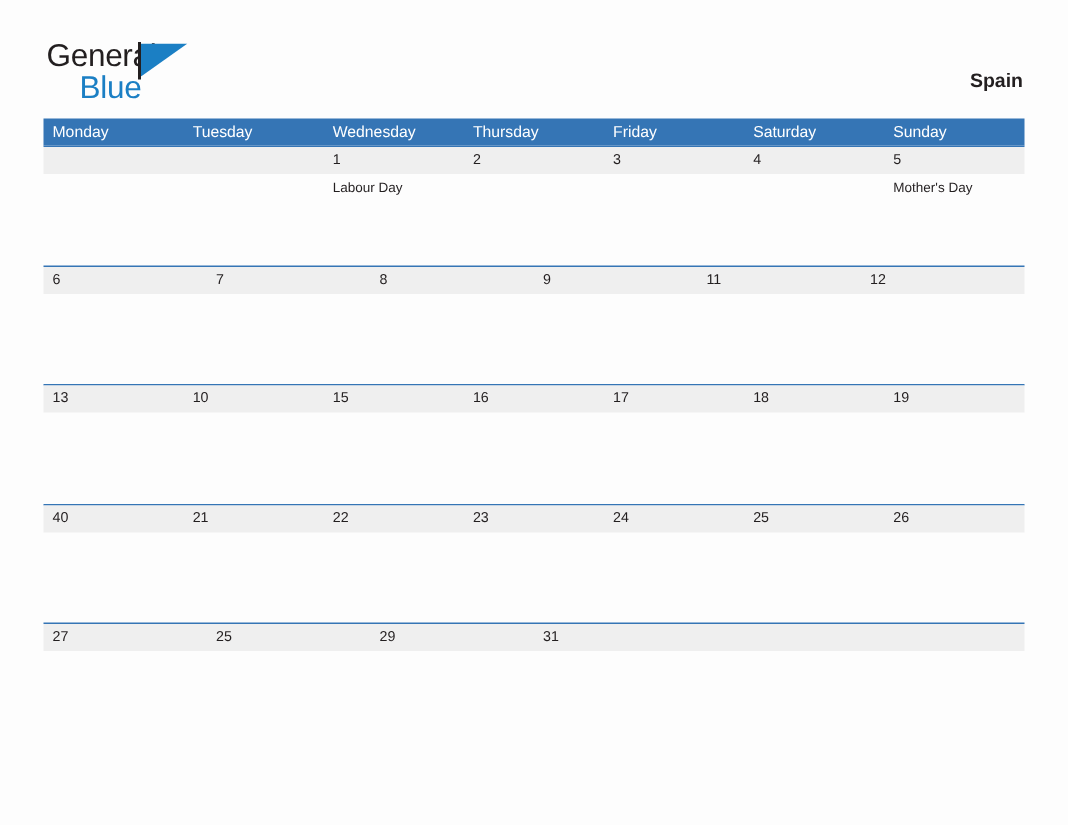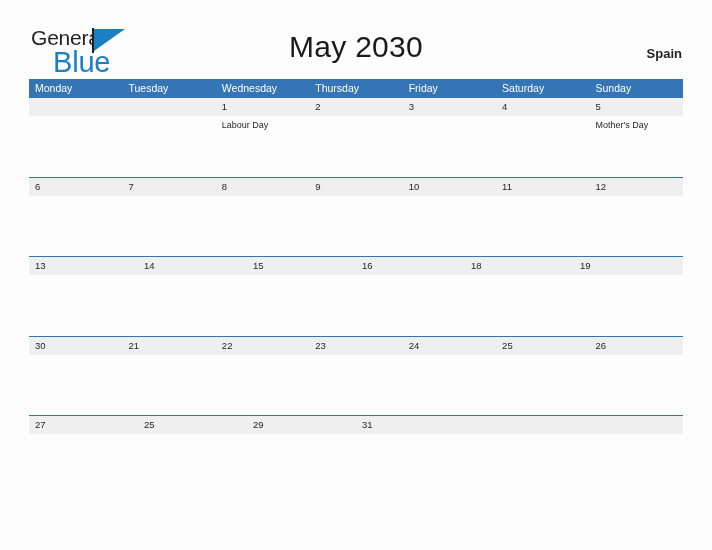--- a/index.html
+++ b/index.html
@@ -36,21 +36,21 @@
   .logo-general {
     font-size: 21px;
     color: #231f20;
     letter-spacing: -0.2px;
     display: block;
     position: absolute;
     left: 0;
     top: 0;
   }
   .logo-blue {
-    font-size: 29px;
+    font-size: 21px;
     color: #1b7fc4;
     letter-spacing: -0.2px;
     display: block;
     position: absolute;
     left: 22px;
     top: 21px;
   }
   .logo-flag {
     position: absolute;
     left: 63px;
@@ -163,21 +163,20 @@
 
   <div class="logo">
     <span class="logo-general">General</span>
     <span class="logo-bar"></span>
     <svg class="logo-flag" viewBox="0 0 31 22">
       <polygon points="0,0 31,0 0,22" fill="#1b7fc4"></polygon>
     </svg>
     <span class="logo-blue">Blue</span>
   </div>
 
-  <h1 class="cal-title">May 2030</h1>
 
   <div class="cal-country">Spain</div>
 </div>
 
 <div class="calendar">
 
   <div class="weekday-row">
     <div class="weekday-cell">Monday</div>
     <div class="weekday-cell">Tuesday</div>
     <div class="weekday-cell">Wednesday</div>
@@ -221,21 +220,20 @@
         </div>
     </div>
   </div>
 
   <div class="week-row">
     <div class="date-band">
       <div class="day-cell">6</div>
       <div class="day-cell">7</div>
       <div class="day-cell">8</div>
       <div class="day-cell">9</div>
-      <div class="day-cell">10</div>
       <div class="day-cell">11</div>
       <div class="day-cell">12</div>
     </div>
     <div class="event-band">
       <div class="event-cell">
           <span class="event-text"></span>
         </div>
       <div class="event-cell">
           <span class="event-text"></span>
         </div>
@@ -253,23 +251,24 @@
         </div>
       <div class="event-cell">
           <span class="event-text"></span>
         </div>
     </div>
   </div>
 
   <div class="week-row">
     <div class="date-band">
       <div class="day-cell">13</div>
-      <div class="day-cell">14</div>
+      <div class="day-cell">10</div>
       <div class="day-cell">15</div>
       <div class="day-cell">16</div>
+      <div class="day-cell">17</div>
       <div class="day-cell">18</div>
       <div class="day-cell">19</div>
     </div>
     <div class="event-band">
       <div class="event-cell">
           <span class="event-text"></span>
         </div>
       <div class="event-cell">
           <span class="event-text"></span>
         </div>
@@ -286,21 +285,21 @@
           <span class="event-text"></span>
         </div>
       <div class="event-cell">
           <span class="event-text"></span>
         </div>
     </div>
   </div>
 
   <div class="week-row">
     <div class="date-band">
-      <div class="day-cell">30</div>
+      <div class="day-cell">40</div>
       <div class="day-cell">21</div>
       <div class="day-cell">22</div>
       <div class="day-cell">23</div>
       <div class="day-cell">24</div>
       <div class="day-cell">25</div>
       <div class="day-cell">26</div>
     </div>
     <div class="event-band">
       <div class="event-cell">
           <span class="event-text"></span>

